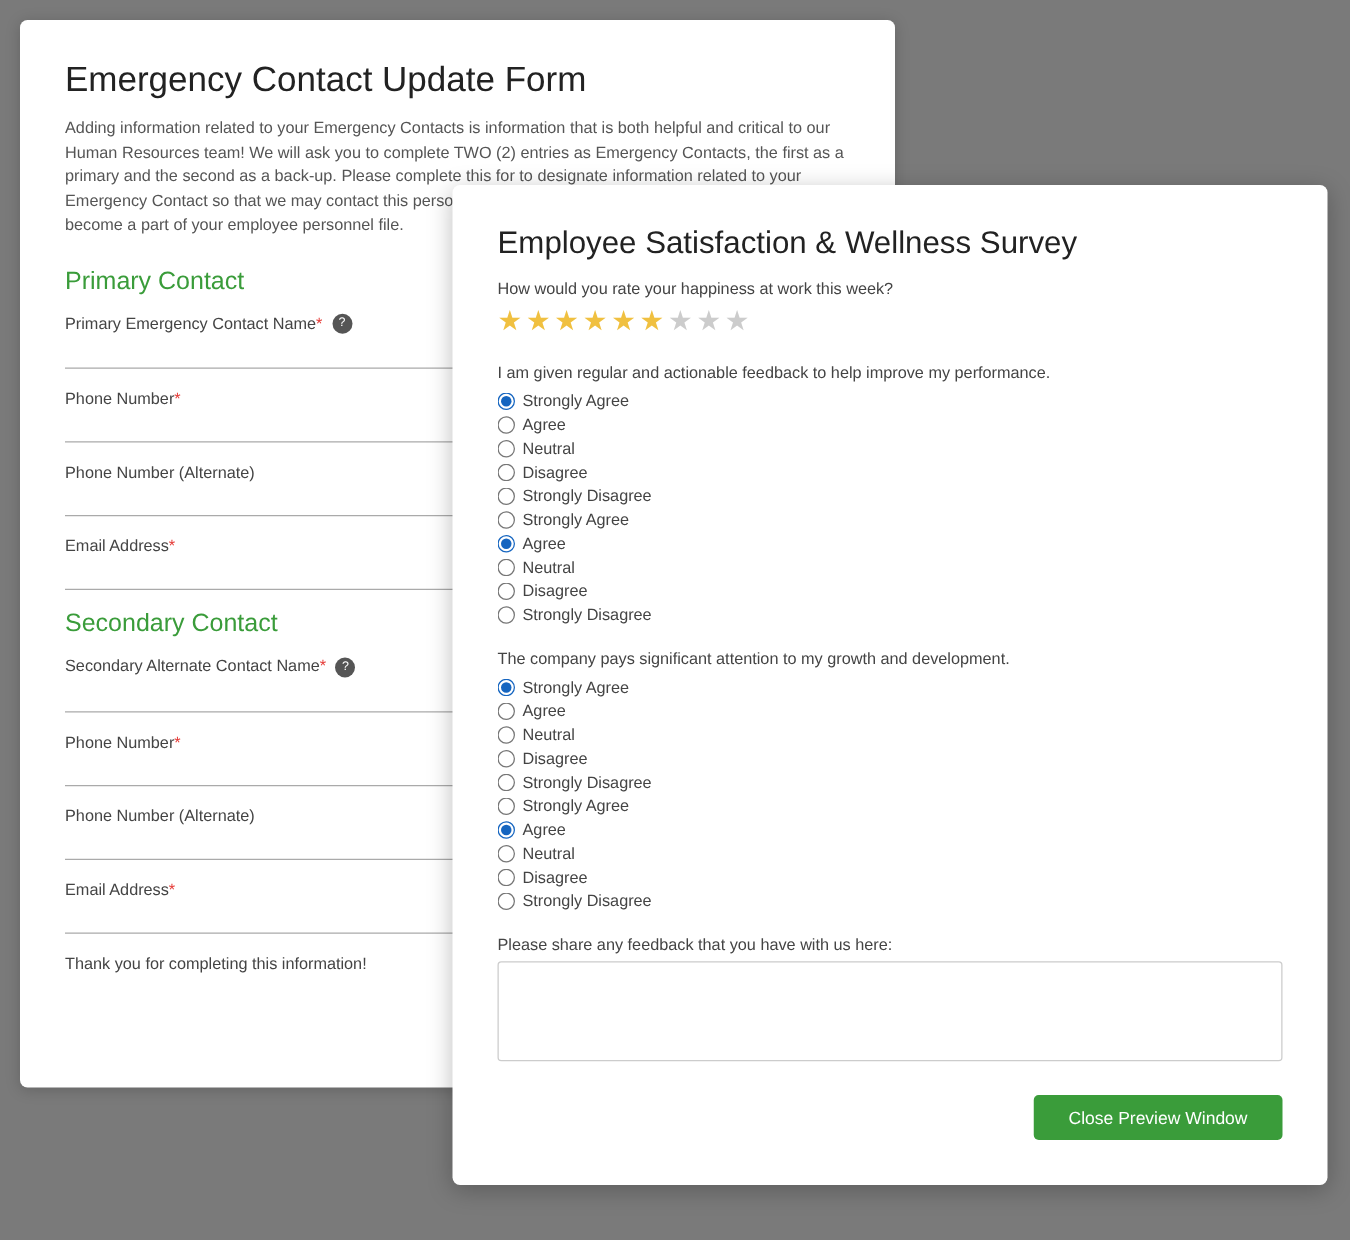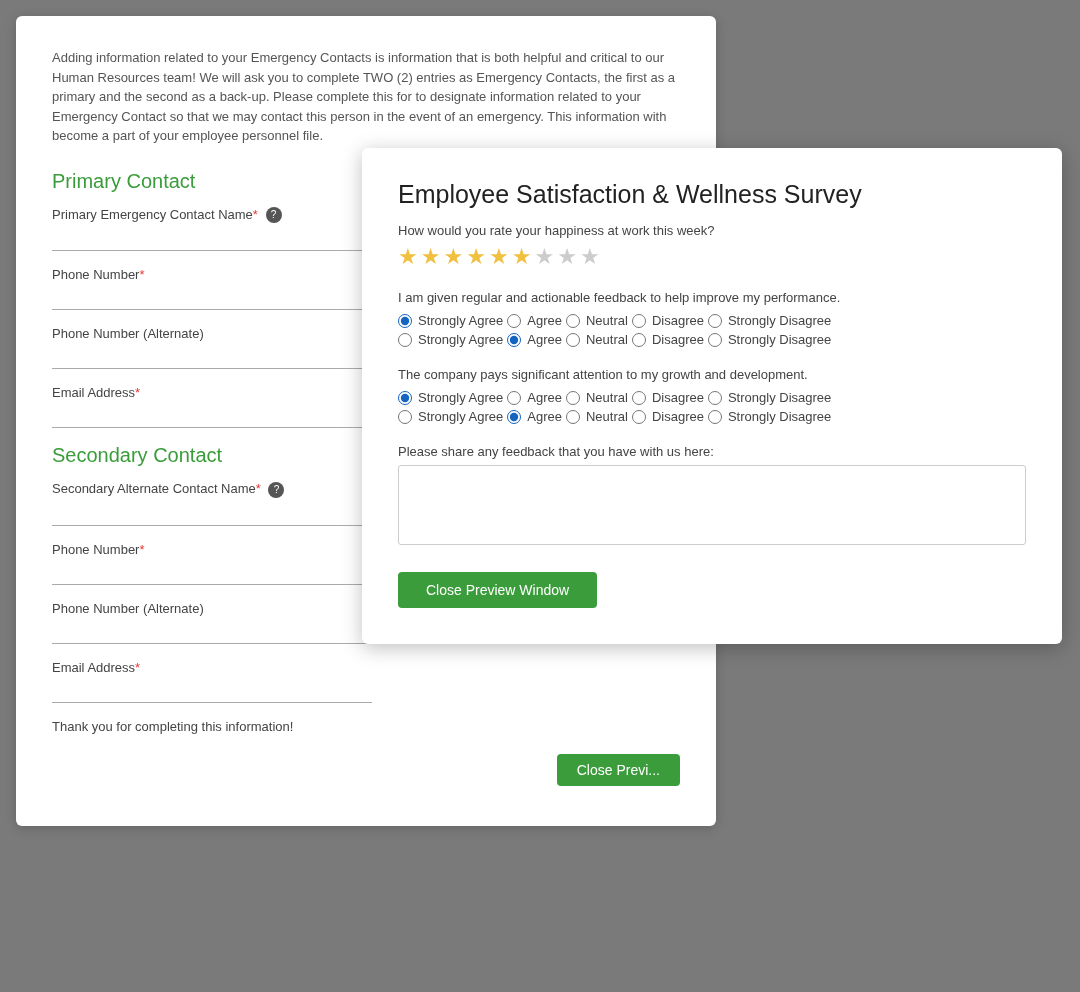--- a/index.html
+++ b/index.html
@@ -148,21 +148,21 @@
 
     .survey-question {
       font-size: 13px;
       color: #444;
       margin-bottom: 8px;
       margin-top: 20px;
     }
 
     .radio-group {
       display: flex;
-      flex-direction: row;
+      flex-direction: column;
       gap: 4px;
       margin-bottom: 4px;
     }
 
     .radio-option {
       display: flex;
       align-items: center;
       gap: 6px;
       font-size: 13px;
       color: #444;
@@ -188,38 +188,39 @@
       border: 1px solid #ccc;
       border-radius: 3px;
       resize: none;
       padding: 6px;
       font-size: 13px;
       outline: none;
     }
 
     .close-btn-row {
       display: flex;
-      justify-content: flex-start;
+      justify-content: flex-end;
       margin-top: 24px;
     }
 
     .close-preview-btn {
       background: #3a9c3a;
       color: #fff;
       border: none;
       padding: 10px 28px;
       border-radius: 4px;
       font-size: 14px;
       cursor: pointer;
     }
   </style>
 </head>
 <body>
 
 <div class="card-back">
+  <h1>Emergency Contact Update Form</h1>
   <p class="description">Adding information related to your Emergency Contacts is information that is both helpful and critical to our Human Resources team! We will ask you to complete TWO (2) entries as Emergency Contacts, the first as a primary and the second as a back-up. Please complete this for to designate information related to your Emergency Contact so that we may contact this person in the event of an emergency. This information with become a part of your employee personnel file.</p>
 
   <h2 class="section-title">Primary Contact</h2>
 
   <div class="form-group">
     <label>
       <span>Primary Emergency Contact Name</span><span class="required">*</span>
       <span class="help-icon">?</span>
     </label>
     <input type="text" style="">

